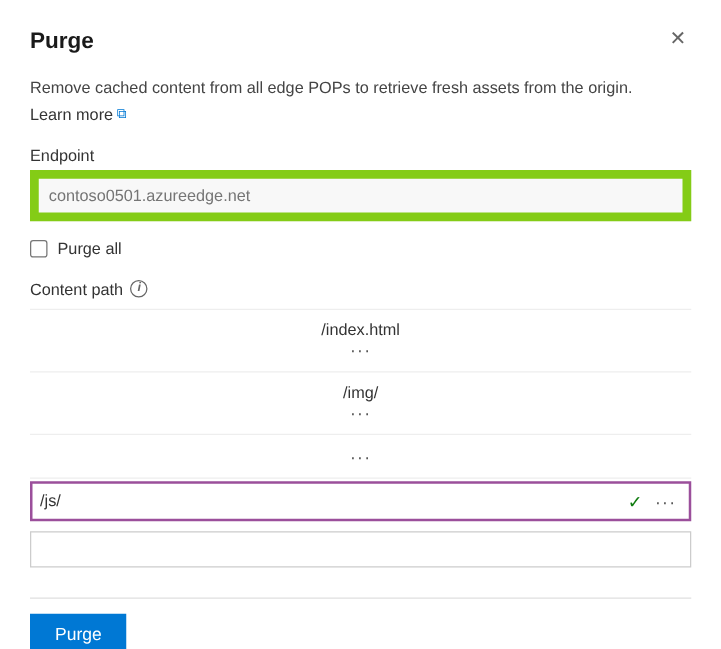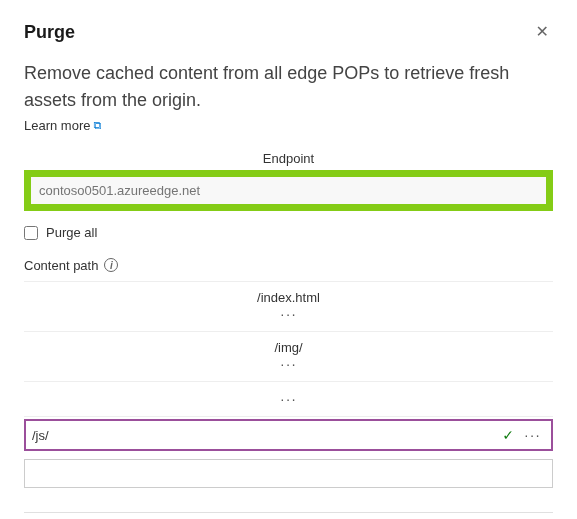--- a/index.html
+++ b/index.html
@@ -47,21 +47,21 @@
       background: none;
       border: none;
       cursor: pointer;
       font-size: 16px;
       color: #666;
       padding: 4px;
       line-height: 1;
     }
 
     .description {
-      font-size: 18px;
+      font-size: 13px;
       color: #444;
       line-height: 1.5;
       margin-bottom: 4px;
     }
 
     .learn-more {
       display: inline-flex;
       align-items: center;
       gap: 3px;
       color: #0078d4;
@@ -73,21 +73,20 @@
     .external-icon {
       font-size: 11px;
       color: #0078d4;
     }
 
     .field-label {
       font-size: 13px;
       color: #333;
       font-weight: 400;
       margin-bottom: 4px;
-      text-align: center;
     }
 
     .text-input {
       width: 100%;
       padding: 6px 8px;
       border: 7px solid #84cc16;
       background: #f8f8f8;
       color: #888;
       font-size: 13px;
       outline: none;

